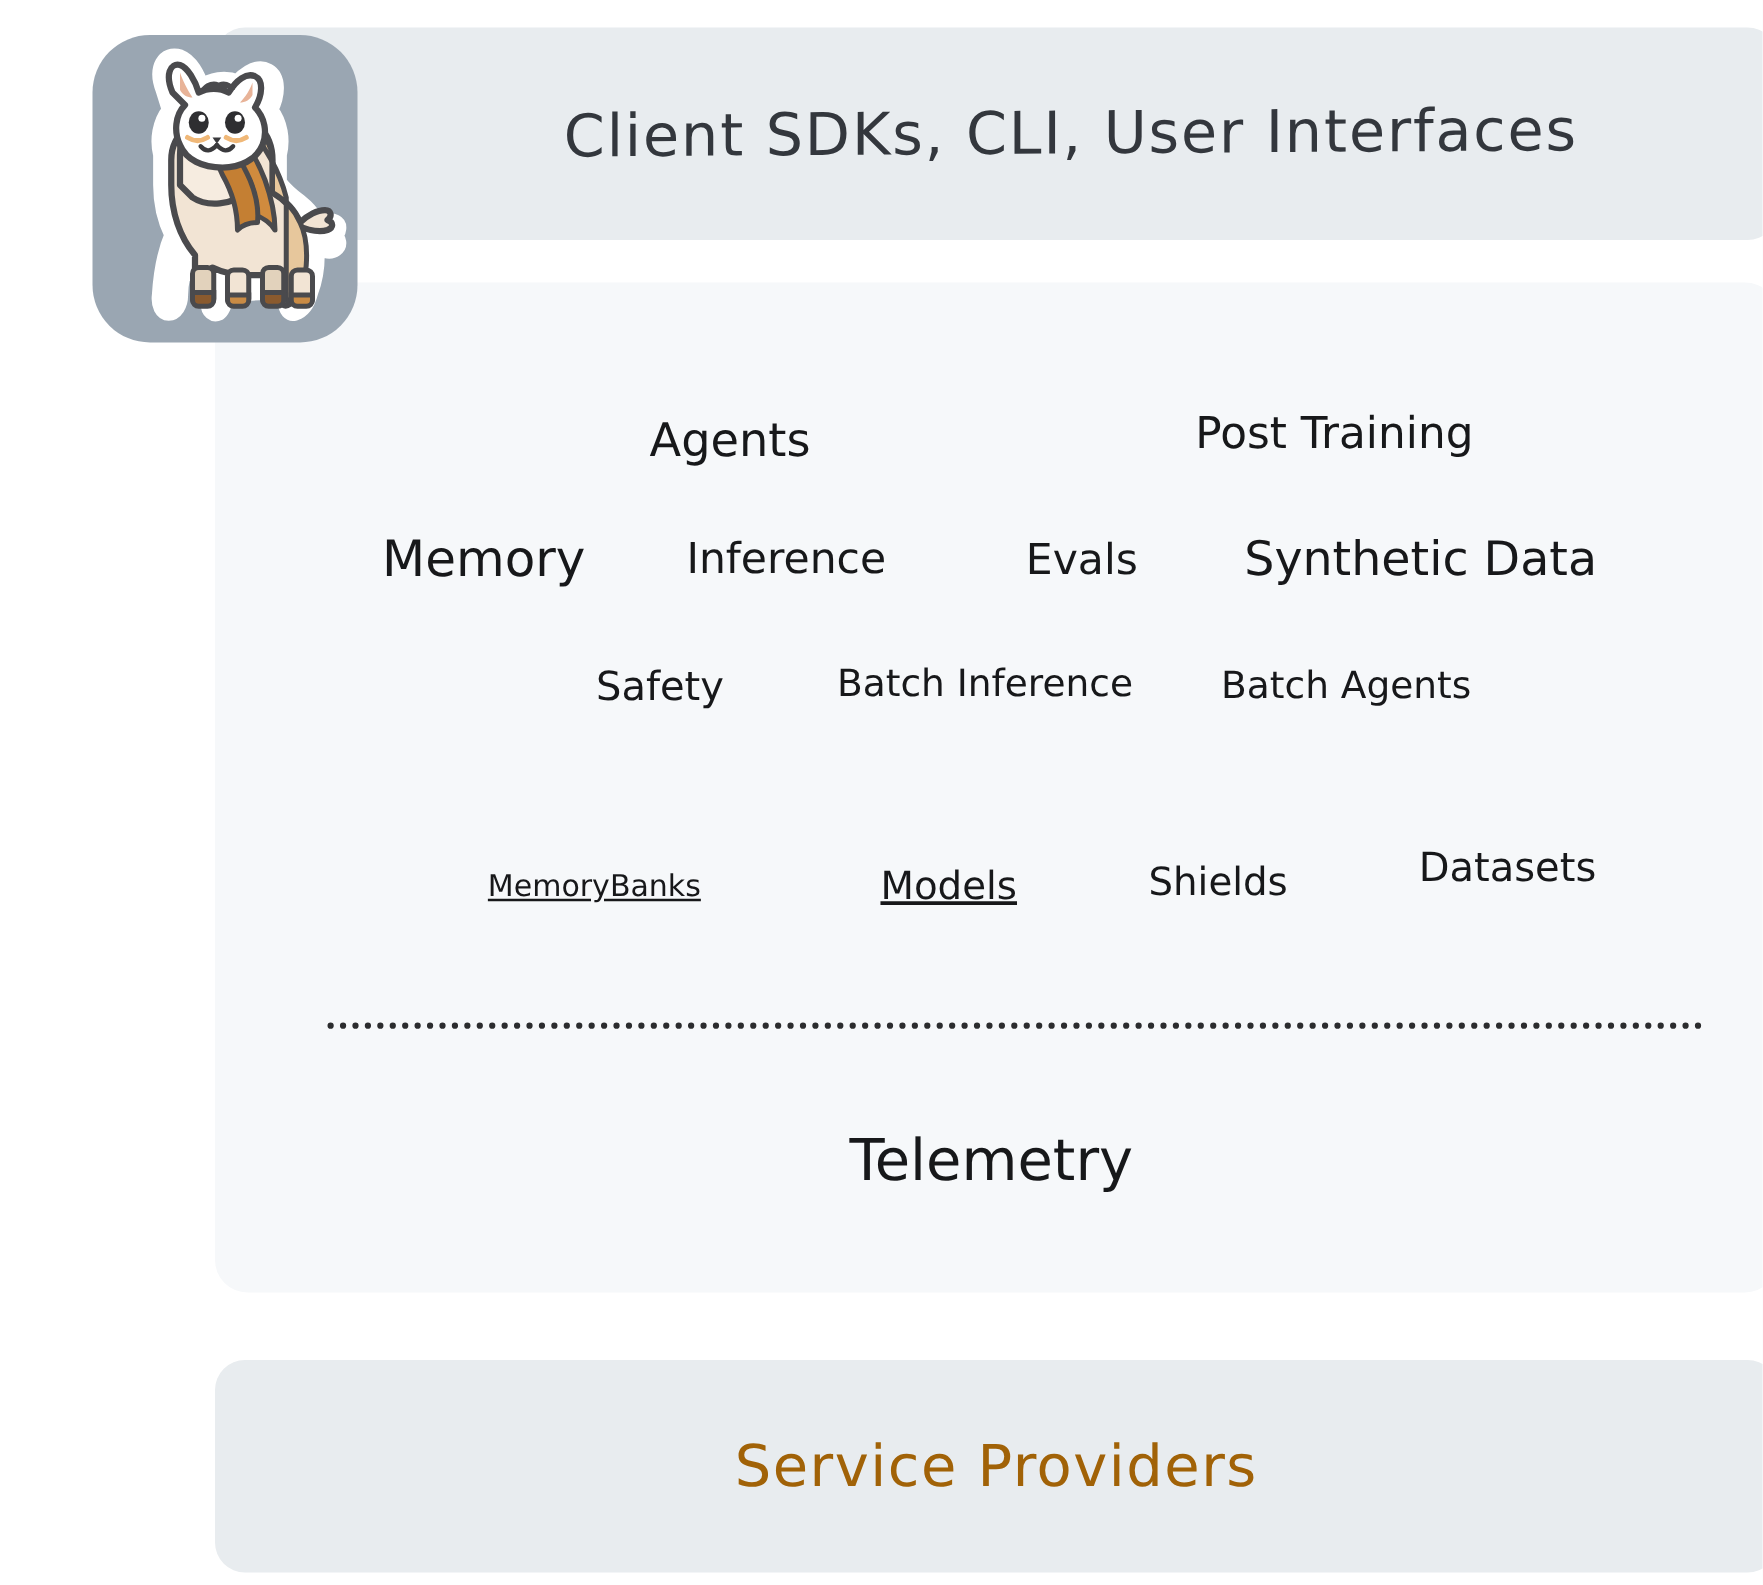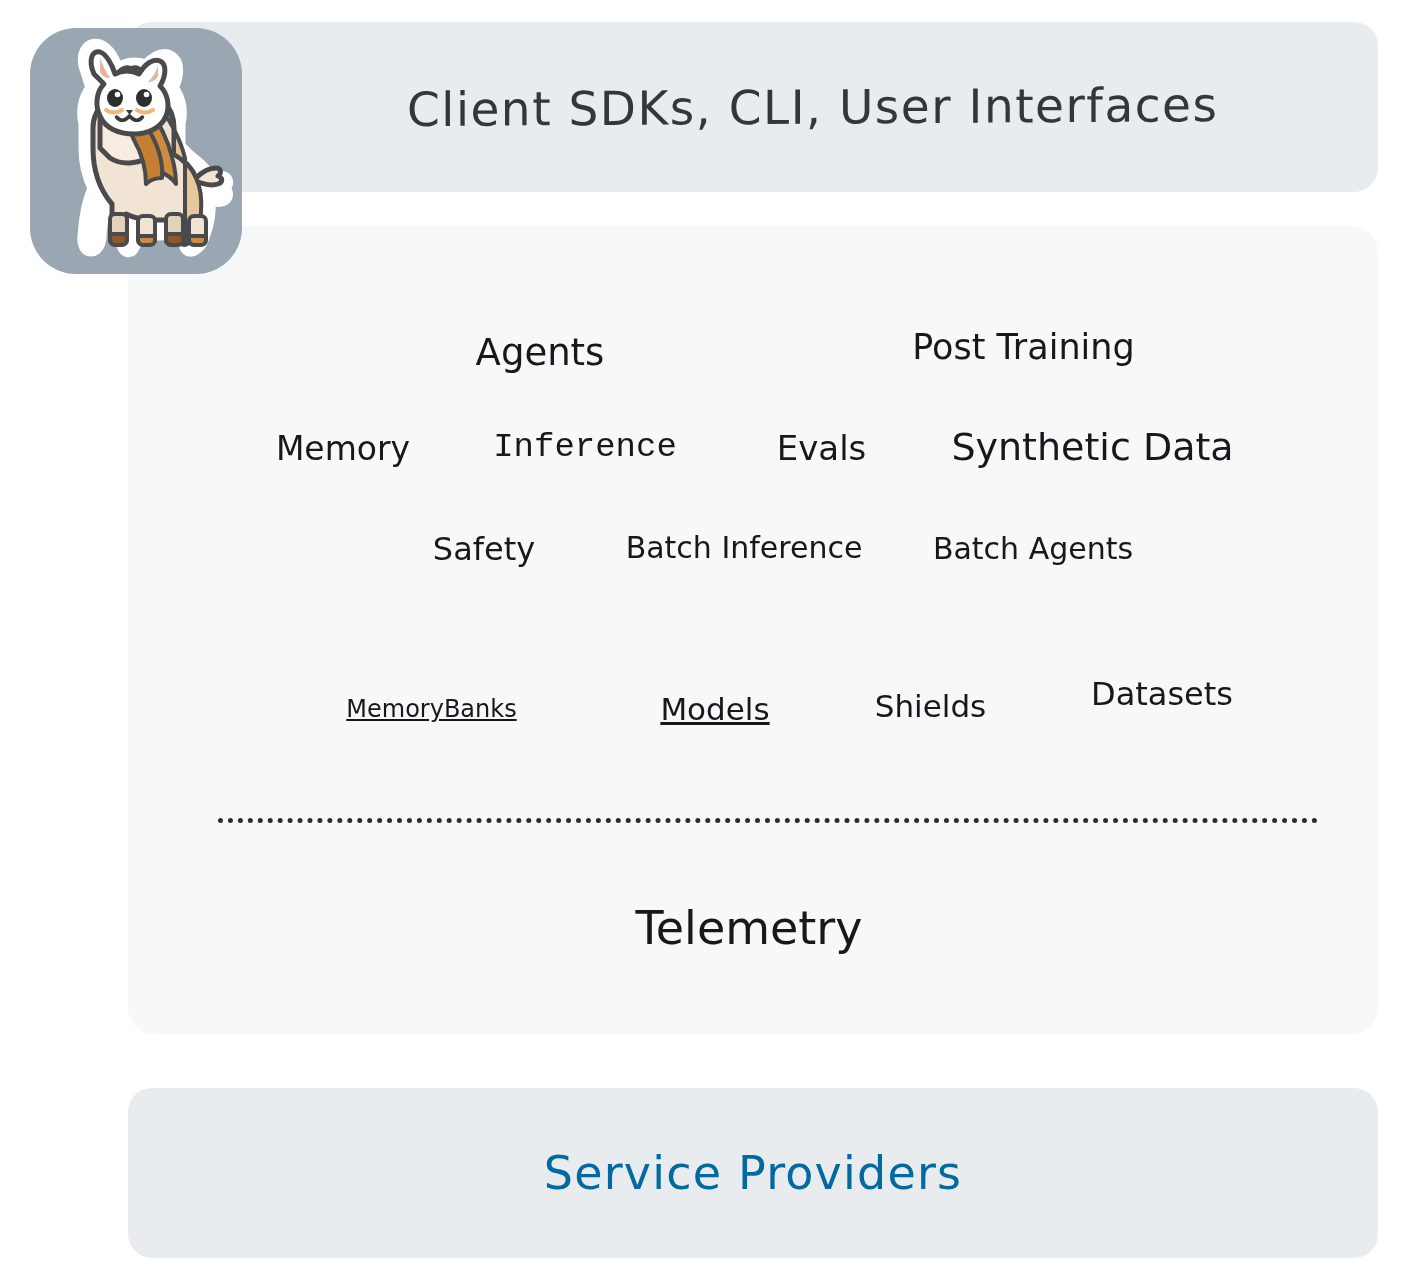--- a/index.html
+++ b/index.html
@@ -10,20 +10,21 @@
     background: #ffffff;
     font-family: "DejaVu Sans", sans-serif;
     overflow: hidden;
   }
 
   #stage {
     position: relative;
     width: 1358px;
     height: 1268px;
     background: #ffffff;
+    margin-left: 44px;
   }
 
   
   #logo-badge {
     position: absolute;
     left: 30px;
     top: 28px;
     width: 212px;
     height: 246px;
     background: #9aa6b2;
@@ -118,25 +119,25 @@
     background: #fae79b; font-size: 37px;
   }
   #box-post-training {
     left: 879px; top: 312px; width: 289px; height: 70px;
     background: #d946ef; font-size: 35px;
   }
 
   
   #box-memory {
     left: 252px; top: 414px; width: 182px; height: 68px;
-    background: #e5e5e5; font-size: 33px;
+    background: #e5e5e5; font-size: 40px;
   }
   #box-inference {
     left: 456px; top: 412px; width: 258px; height: 70px;
-    background: #fa8a8a; font-size: 34px; font-family: Liberation Mono, monospace;
+    background: #fa8a8a; font-size: 34px;
   }
   #box-evals {
     left: 736px; top: 414px; width: 171px; height: 68px;
     background: #fba94c; font-size: 34px;
   }
   #box-synthetic-data {
     left: 928px; top: 411px; width: 329px; height: 72px;
     background: #efedfb; font-size: 38px;
   }
 
@@ -200,21 +201,21 @@
     height: 170px;
     background: #e8ecef;
     border-radius: 24px;
     display: flex;
     align-items: center;
     justify-content: center;
     z-index: 2;
   }
   #providers-bar .bar-title {
     font-size: 46px;
-    color: #0369a1;
+    color: #a16207;
     letter-spacing: 1.2px;
   }
 </style>
 </head>
 <body>
 
 <div id="stage">
 
   <div id="client-bar">
     <div class="bar-title">Client SDKs, CLI, User Interfaces</div>

